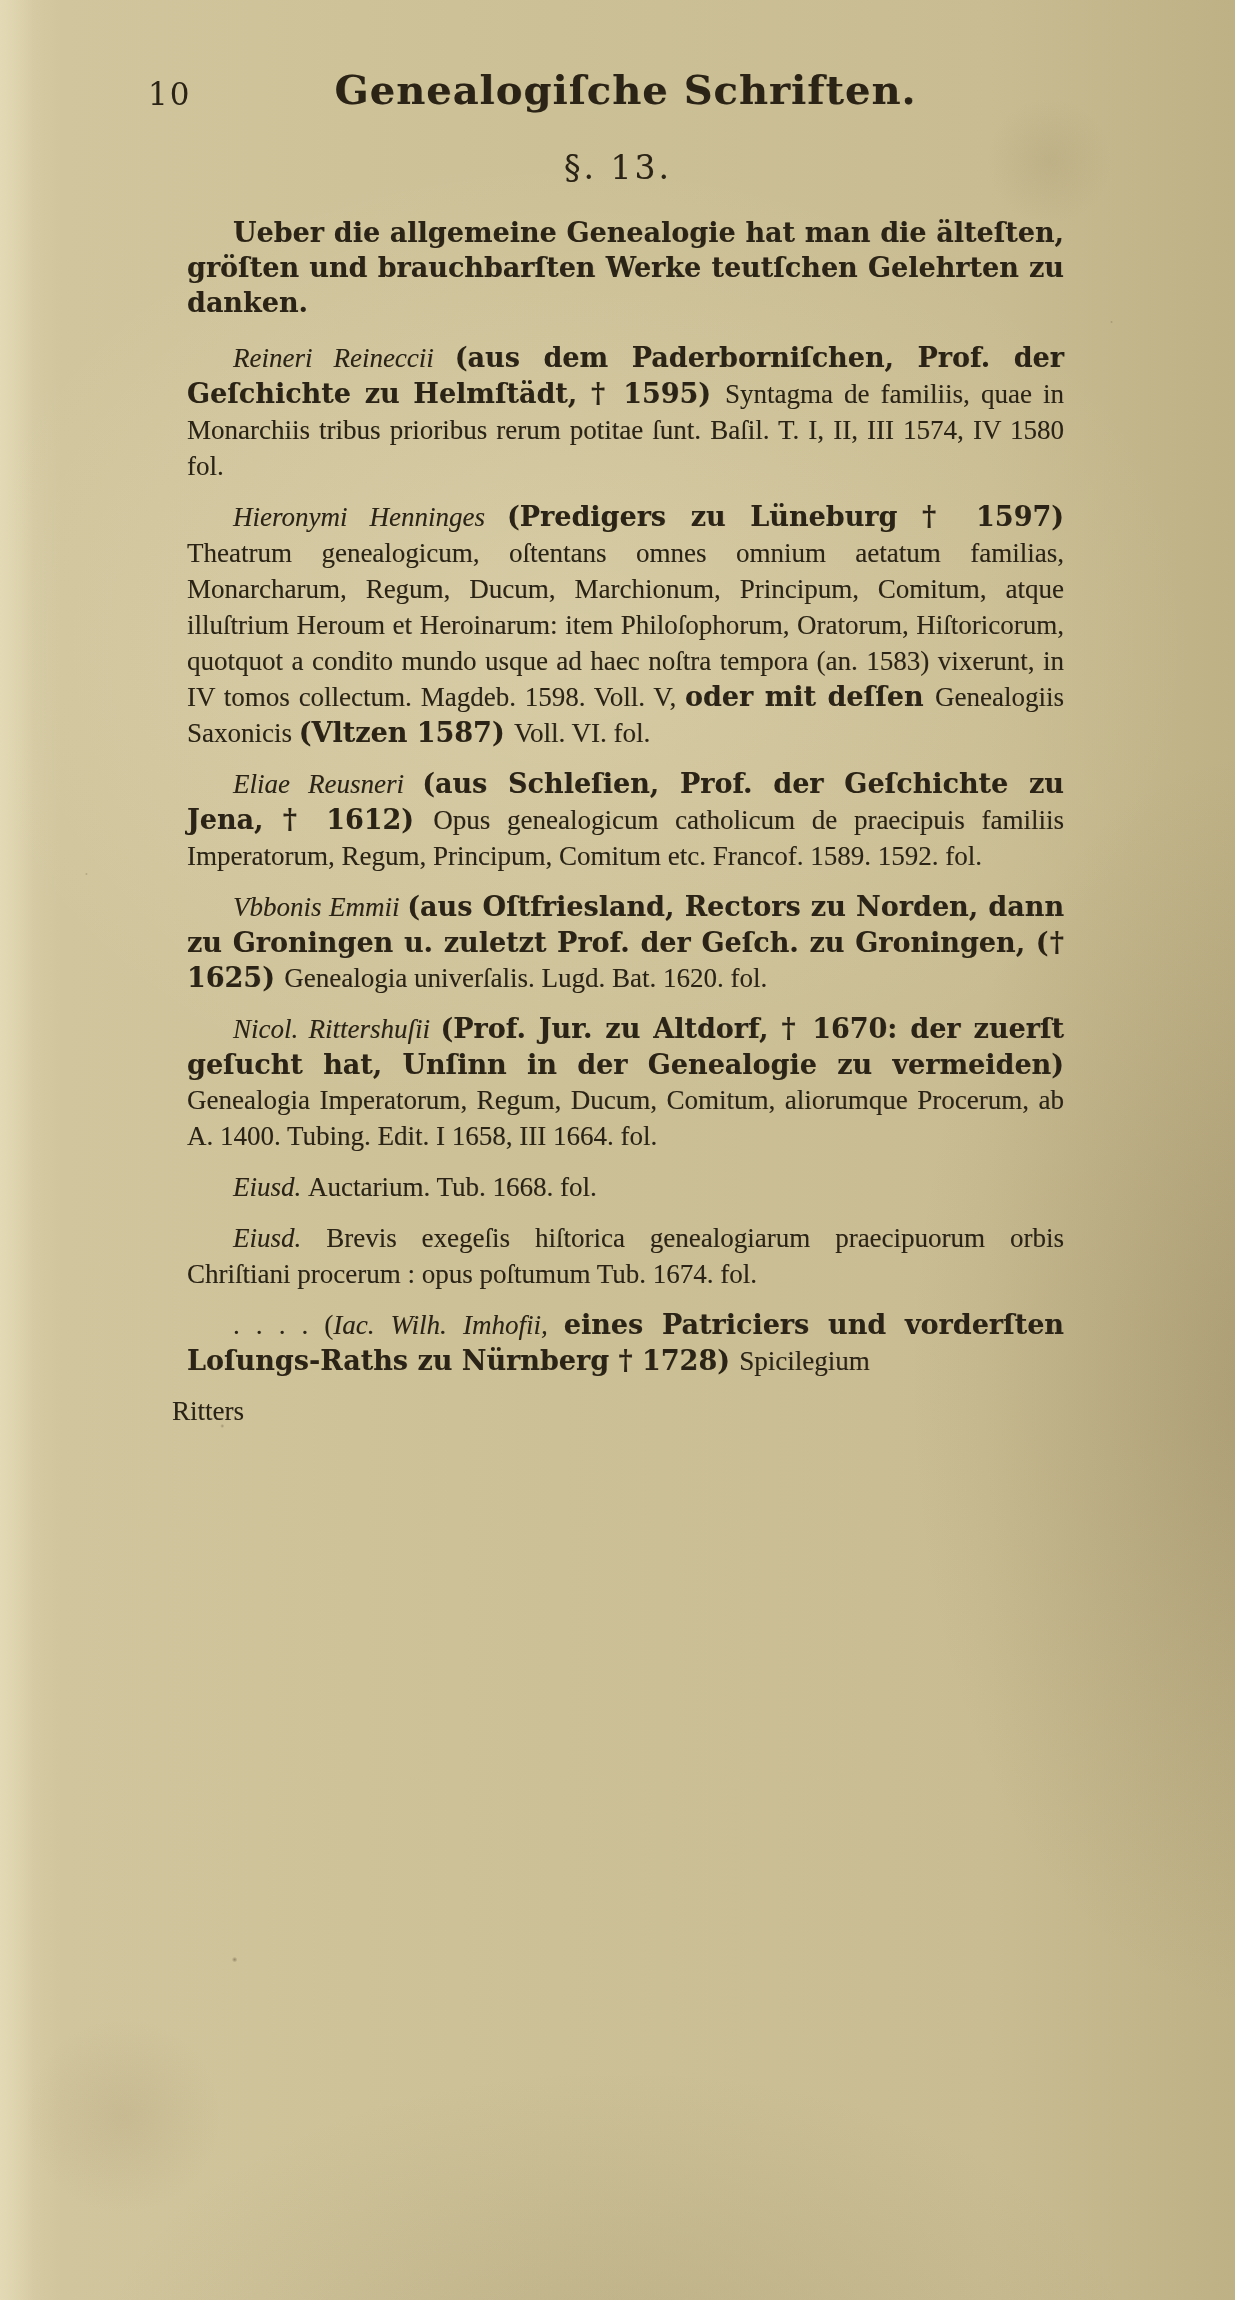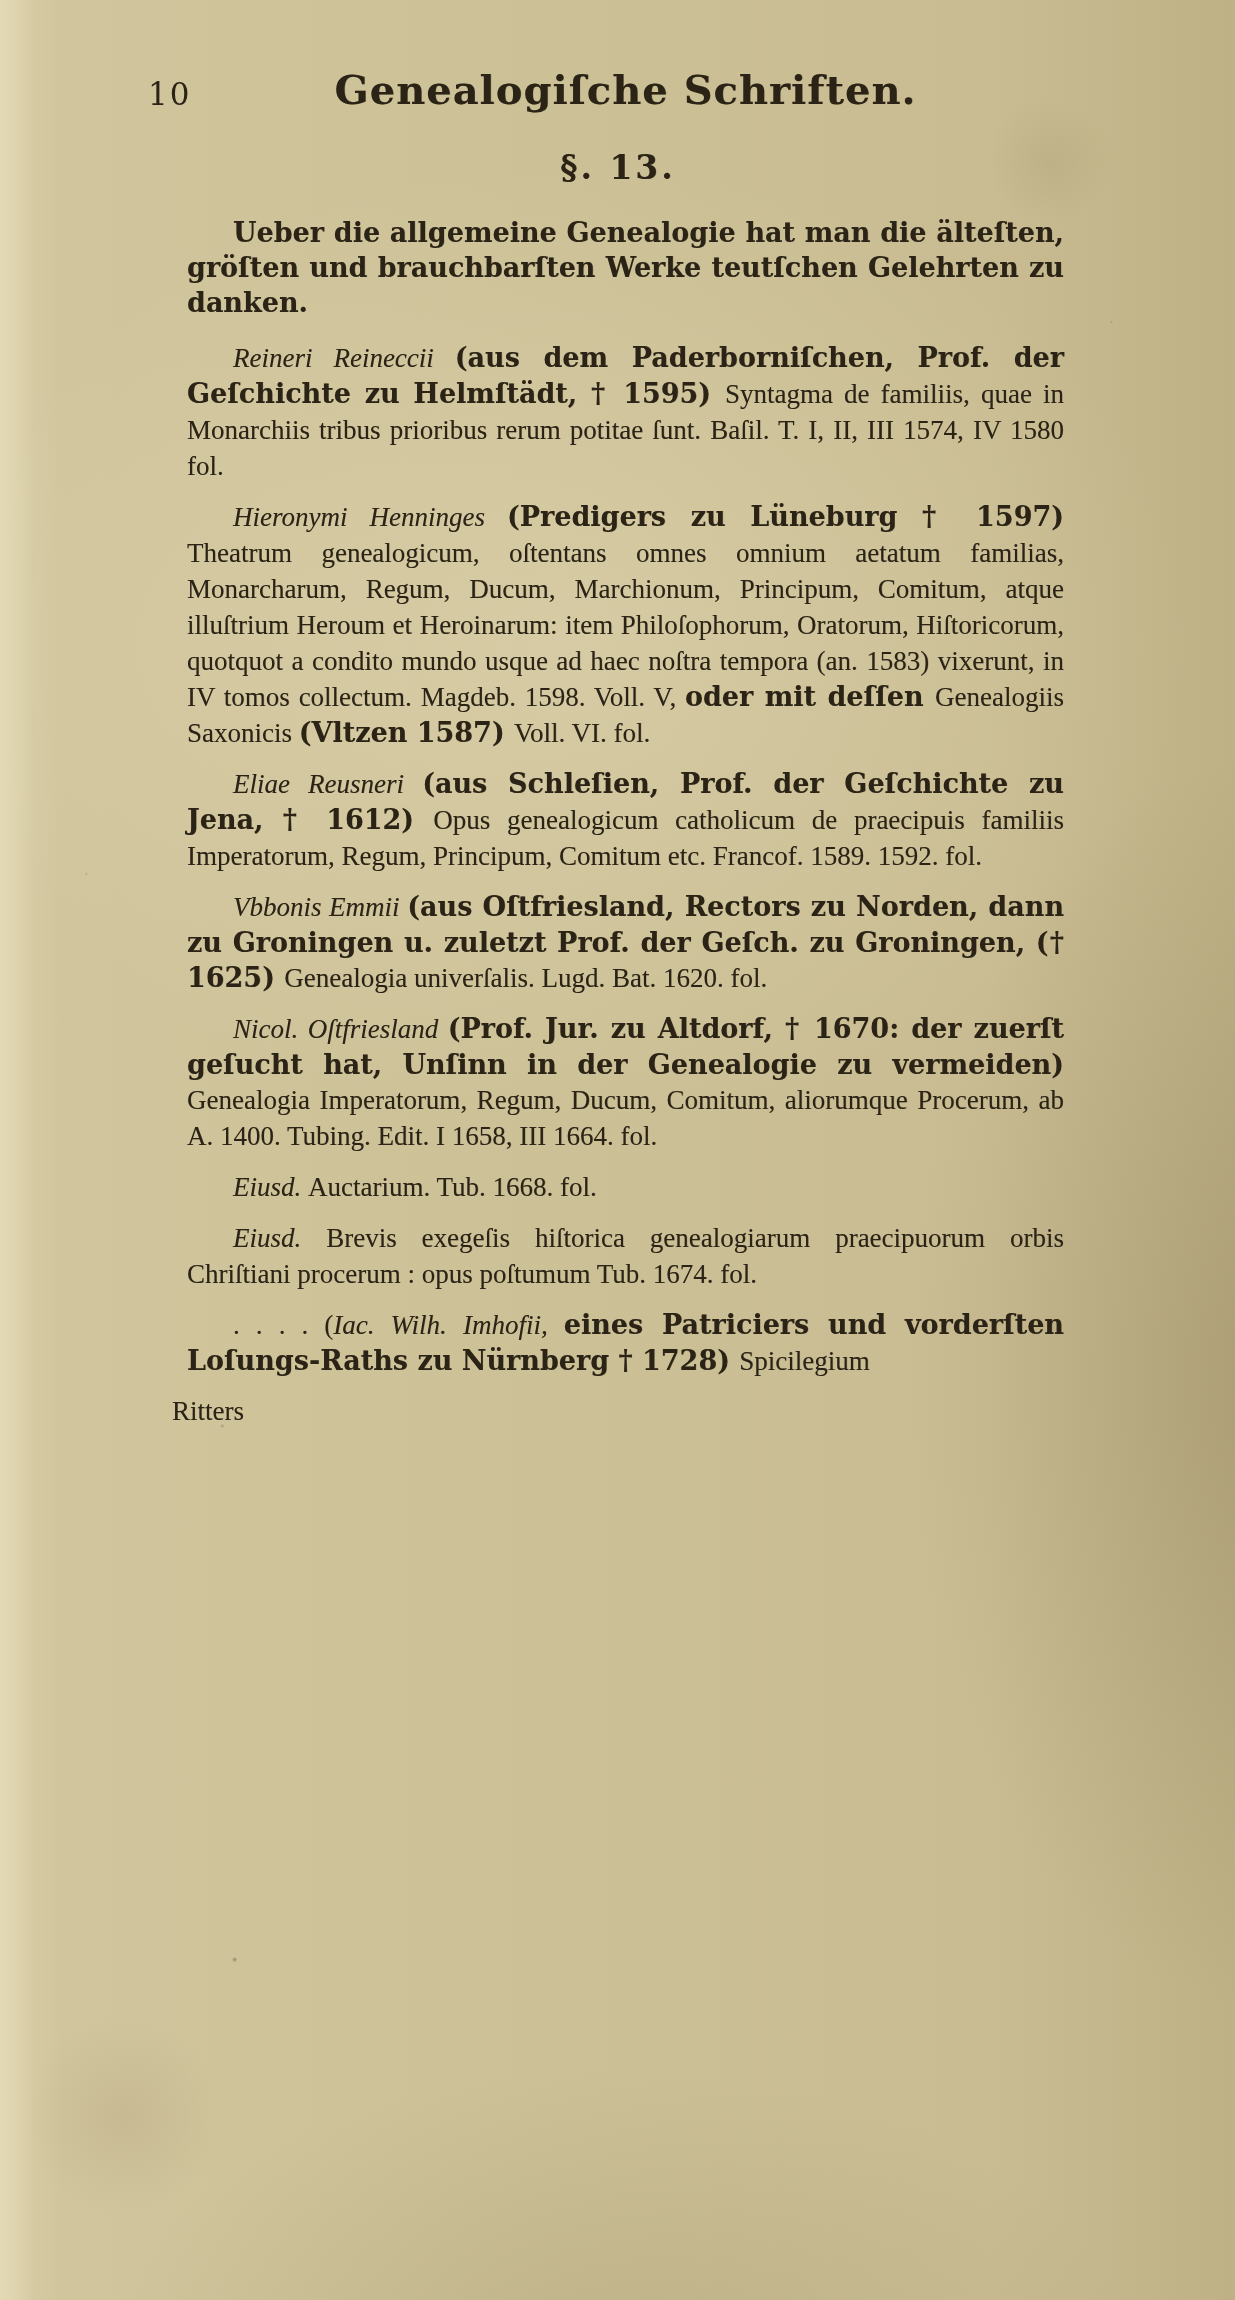--- a/index.html
+++ b/index.html
@@ -48,21 +48,21 @@
   }
 
   .content {
     position: absolute; top: 150px; left: 172px; width: 892px;
     font-size: 27px; line-height: 35px;
     text-shadow: 0.35px 0.35px 0.5px rgba(55,44,25,0.3);
   }
 
   .section-heading {
     text-align: center;
-    font-size: 33px; font-weight: 700;
+    font-size: 33px; font-weight: 400;
     letter-spacing: 3px;
     margin: 0 0 30px 0;
   }
 
   .para {
     margin: 0 0 15px 15px;
     text-indent: 46px;
     text-align: justify;
   }
   .para.intro { margin-bottom: 20px; }
@@ -92,21 +92,21 @@
   </div>
 
   <div class="content">
     <div class="section-heading">§. 13.</div>
     <div id="paras">
         <p class="para intro"><span class="seg-f">Ueber die allgemeine Genealogie hat man die älteſten, gröſten und brauchbarſten Werke teutſchen Gelehrten zu danken.</span></p>
         <p class="para"><span class="seg-i">Reineri Reineccii </span><span class="seg-f">(aus dem Paderborniſchen, Prof. der Geſchichte zu Helmſtädt, † 1595) </span><span class="seg-a">Syntagma de familiis, quae in Monarchiis tribus prioribus rerum potitae ſunt. Baſil. T. I, II, III 1574, IV 1580 fol.</span></p>
         <p class="para"><span class="seg-i">Hieronymi Henninges </span><span class="seg-f">(Predigers zu Lüneburg † 1597) </span><span class="seg-a">Theatrum genealogicum, oſtentans omnes omnium aetatum familias, Monarcharum, Regum, Ducum, Marchionum, Principum, Comitum, atque illuſtrium Heroum et Heroinarum: item Philoſophorum, Oratorum, Hiſtoricorum, quotquot a condito mundo usque ad haec noſtra tempora (an. 1583) vixerunt, in IV tomos collectum. Magdeb. 1598. Voll. V, </span><span class="seg-f">oder mit deſſen </span><span class="seg-a">Genealogiis Saxonicis </span><span class="seg-f">(Vltzen 1587) </span><span class="seg-a">Voll. VI. fol.</span></p>
         <p class="para"><span class="seg-i">Eliae Reusneri </span><span class="seg-f">(aus Schleſien, Prof. der Geſchichte zu Jena, † 1612) </span><span class="seg-a">Opus genealogicum catholicum de praecipuis familiis Imperatorum, Regum, Principum, Comitum etc. Francof. 1589. 1592. fol.</span></p>
         <p class="para"><span class="seg-i">Vbbonis Emmii </span><span class="seg-f">(aus Oſtfriesland, Rectors zu Norden, dann zu Groningen u. zuletzt Prof. der Geſch. zu Groningen, († 1625) </span><span class="seg-a">Genealogia univerſalis. Lugd. Bat. 1620. fol.</span></p>
-        <p class="para"><span class="seg-i">Nicol. Oſtfriesland </span><span class="seg-f">(Prof. Jur. zu Altdorf, † 1670: der zuerſt geſucht hat, Unſinn in der Genealogie zu vermeiden) </span><span class="seg-a">Genealogia Imperatorum, Regum, Ducum, Comitum, aliorumque Procerum, ab A. 1400. Tubing. Edit. I 1658, III 1664. fol.</span></p>
+        <p class="para"><span class="seg-i">Nicol. Rittershuſii </span><span class="seg-f">(Prof. Jur. zu Altdorf, † 1670: der zuerſt geſucht hat, Unſinn in der Genealogie zu vermeiden) </span><span class="seg-a">Genealogia Imperatorum, Regum, Ducum, Comitum, aliorumque Procerum, ab A. 1400. Tubing. Edit. I 1658, III 1664. fol.</span></p>
         <p class="para"><span class="seg-i">Eiusd. </span><span class="seg-a">Auctarium. Tub. 1668. fol.</span></p>
         <p class="para"><span class="seg-i">Eiusd. </span><span class="seg-a">Brevis exegeſis hiſtorica genealogiarum praecipuorum orbis Chriſtiani procerum : opus poſtumum Tub. 1674. fol.</span></p>
         <p class="para"><span class="seg-a">. . . . (</span><span class="seg-i">Iac. Wilh. Imhofii, </span><span class="seg-f">eines Patriciers und vorderſten Loſungs-Raths zu Nürnberg † 1728) </span><span class="seg-a">Spicilegium</span></p>
       </div>
     <div class="catchword">Ritters</div>
   </div>
 
 </div>
 
 </body></html>

